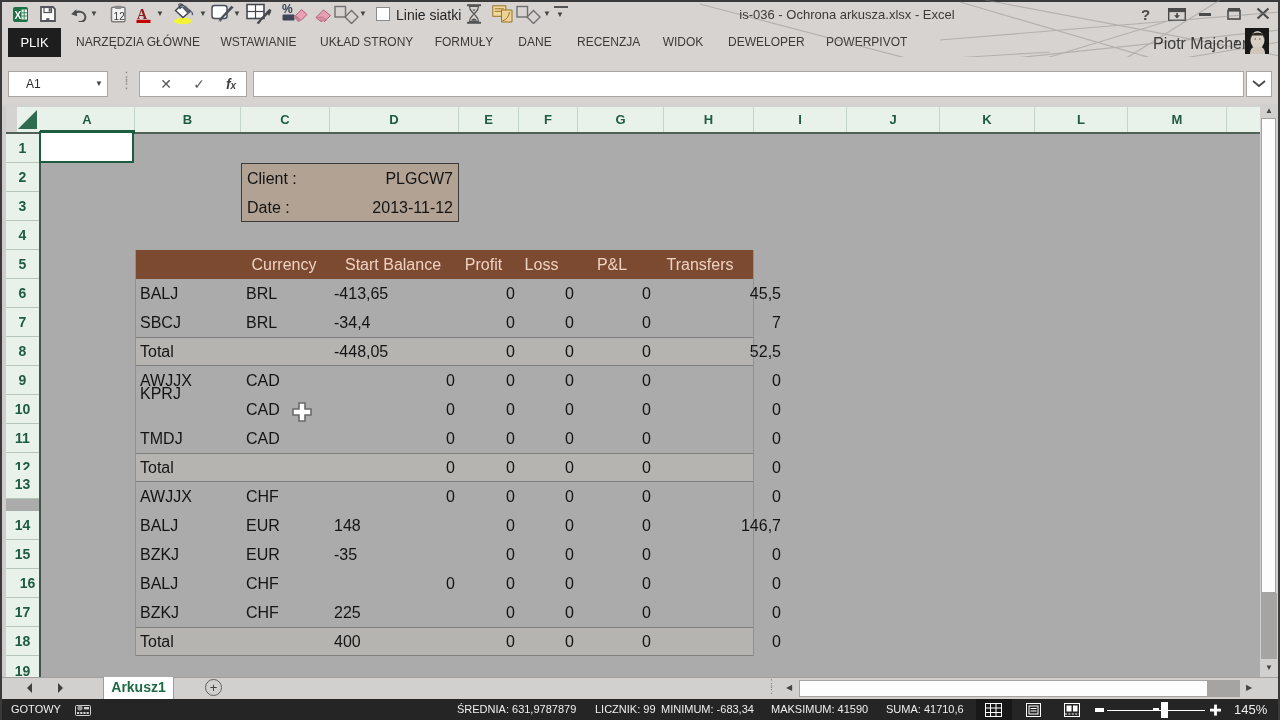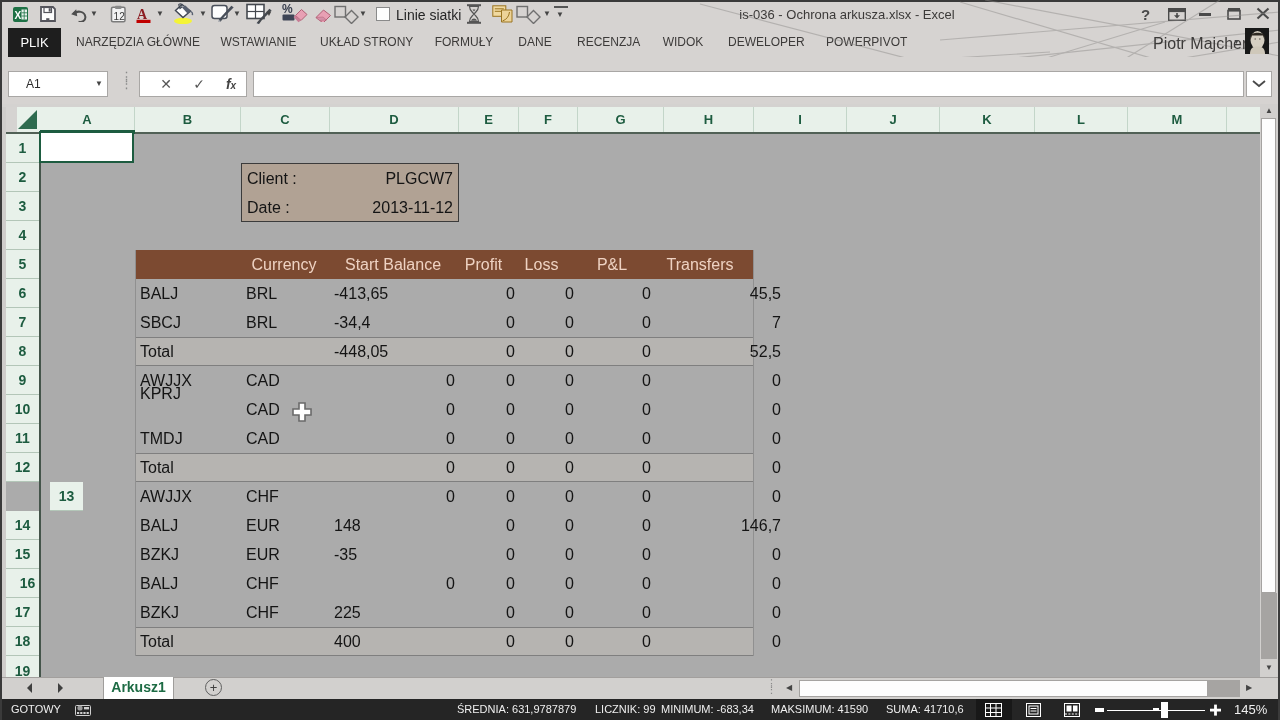--- a/index.html
+++ b/index.html
@@ -230,21 +230,21 @@
 <div class="abs rowhdr" style="top:192px;">3</div>
 <div class="abs rowhdr" style="top:221px;">4</div>
 <div class="abs rowhdr" style="top:250px;">5</div>
 <div class="abs rowhdr" style="top:279px;">6</div>
 <div class="abs rowhdr" style="top:308px;">7</div>
 <div class="abs rowhdr" style="top:337px;">8</div>
 <div class="abs rowhdr" style="top:366px;">9</div>
 <div class="abs rowhdr" style="top:395px;">10</div>
 <div class="abs rowhdr" style="top:424px;">11</div>
 <div class="abs rowhdr" style="top:453px;">12</div>
-<div class="abs rowhdr" style="top:482px;margin-left:44px;">13</div>
+<div class="abs rowhdr" style="top:470px;">13</div>
 <div class="abs rowhdr" style="top:511px;">14</div>
 <div class="abs rowhdr" style="top:540px;">15</div>
 <div class="abs rowhdr" style="top:569px;padding-left:10px;">16</div>
 <div class="abs rowhdr" style="top:598px;">17</div>
 <div class="abs rowhdr" style="top:627px;">18</div>
 <div class="abs rowhdr" style="top:656px;height:21px;line-height:30px;border-bottom:none;">19</div>
 <div class="abs" style="left:39px;top:133px;width:2px;height:544px;background:#44544a;"></div>
 
 <div class="abs" style="left:39px;top:131px;width:95px;height:32px;background:#fff;border:2.5px solid #1d5c40;box-sizing:border-box;"></div>
 

